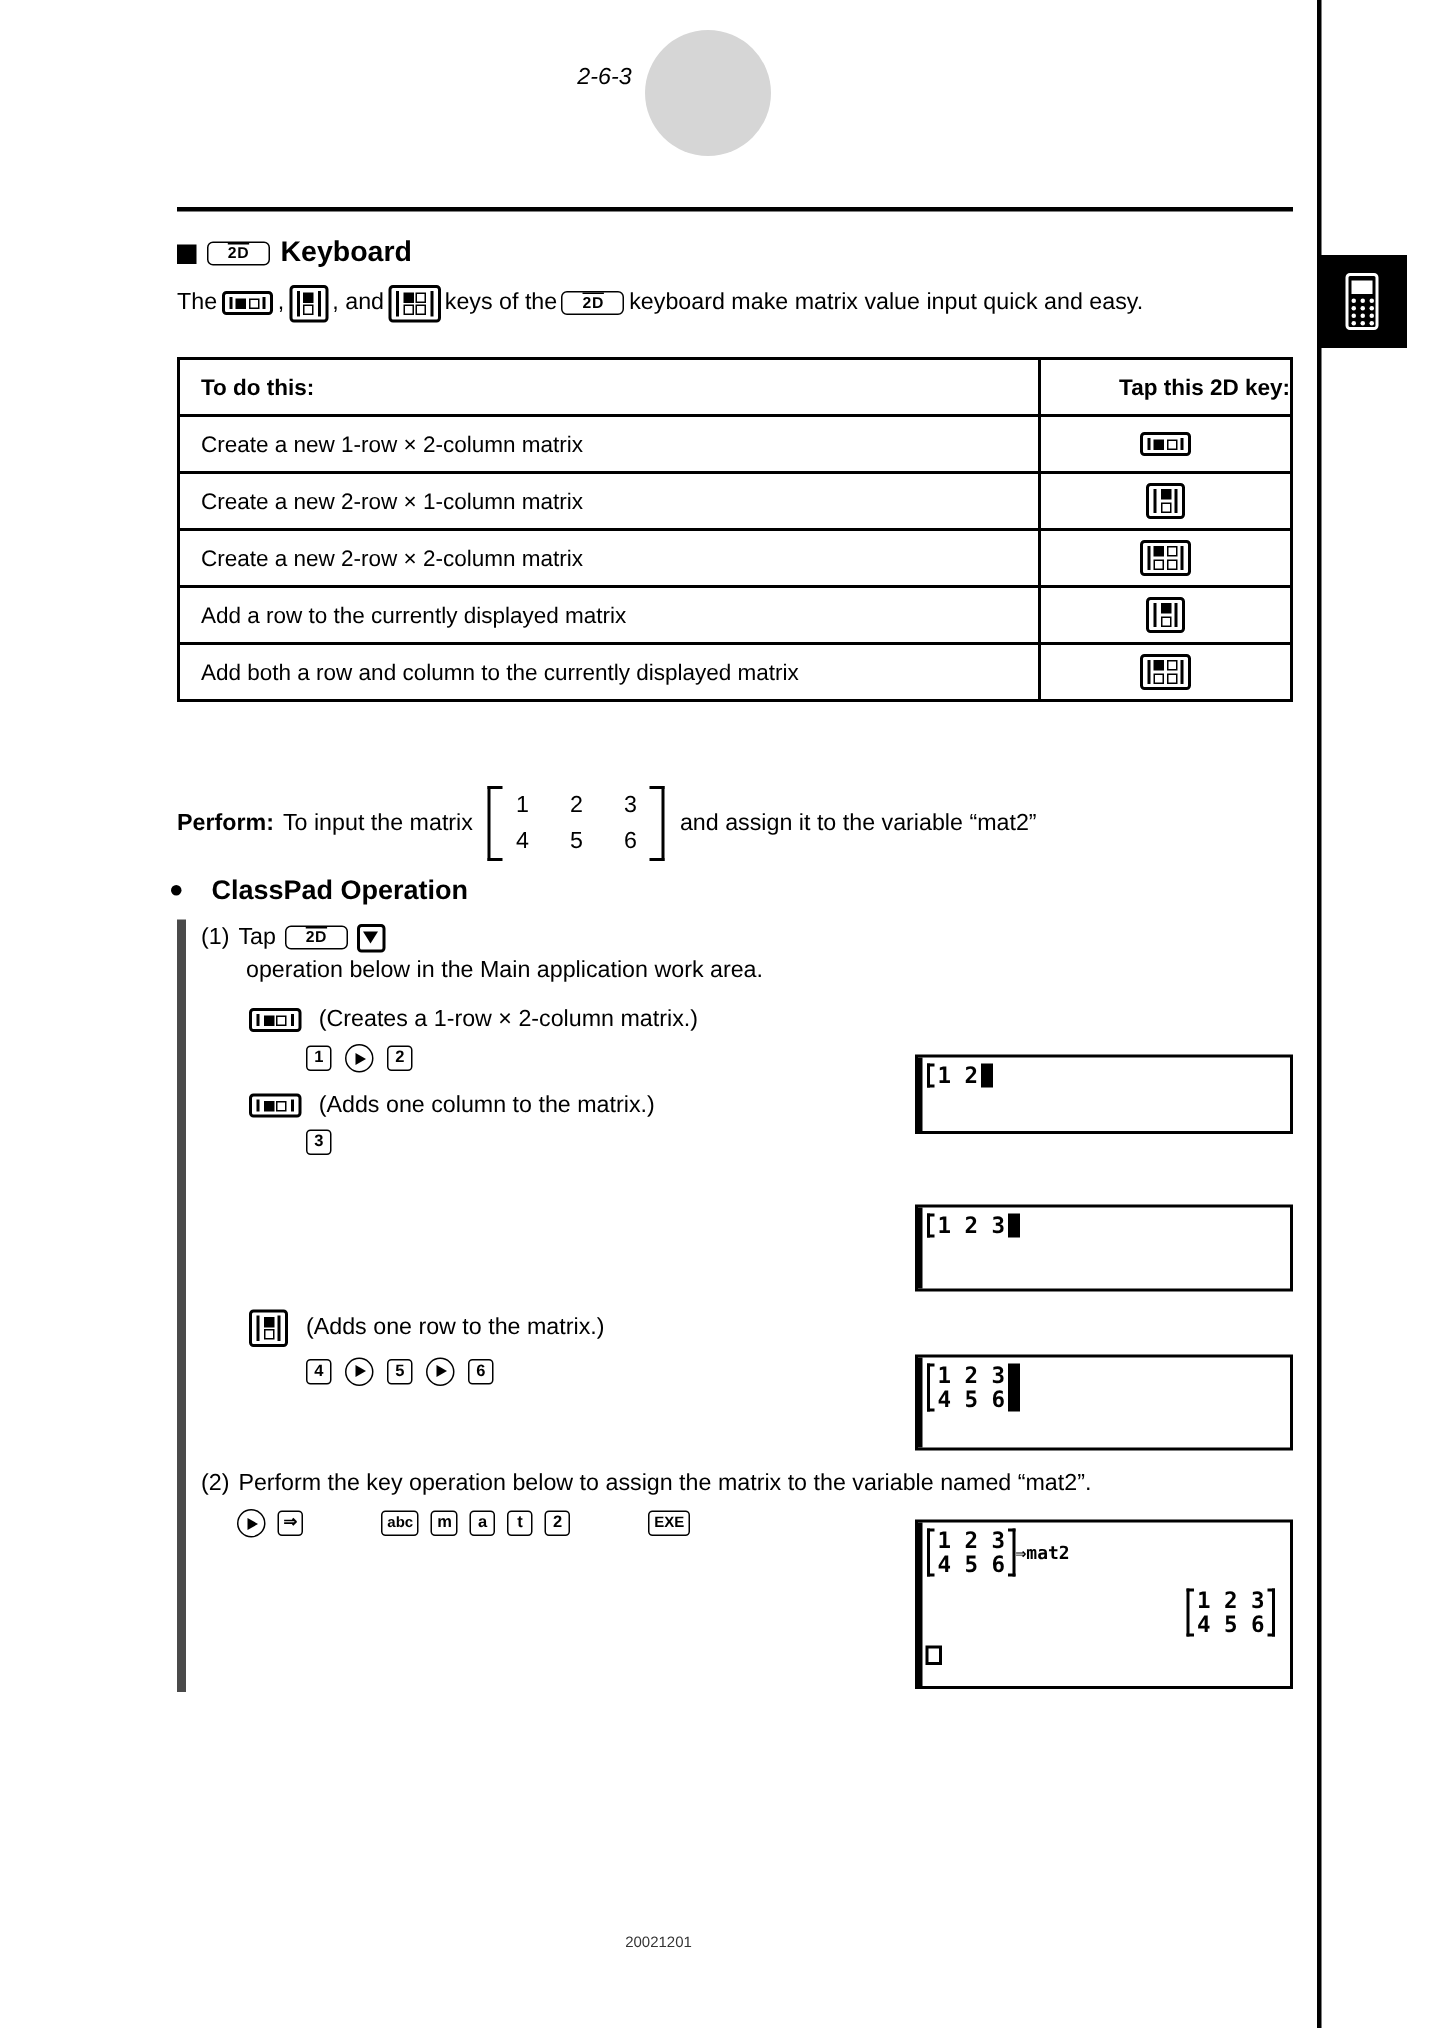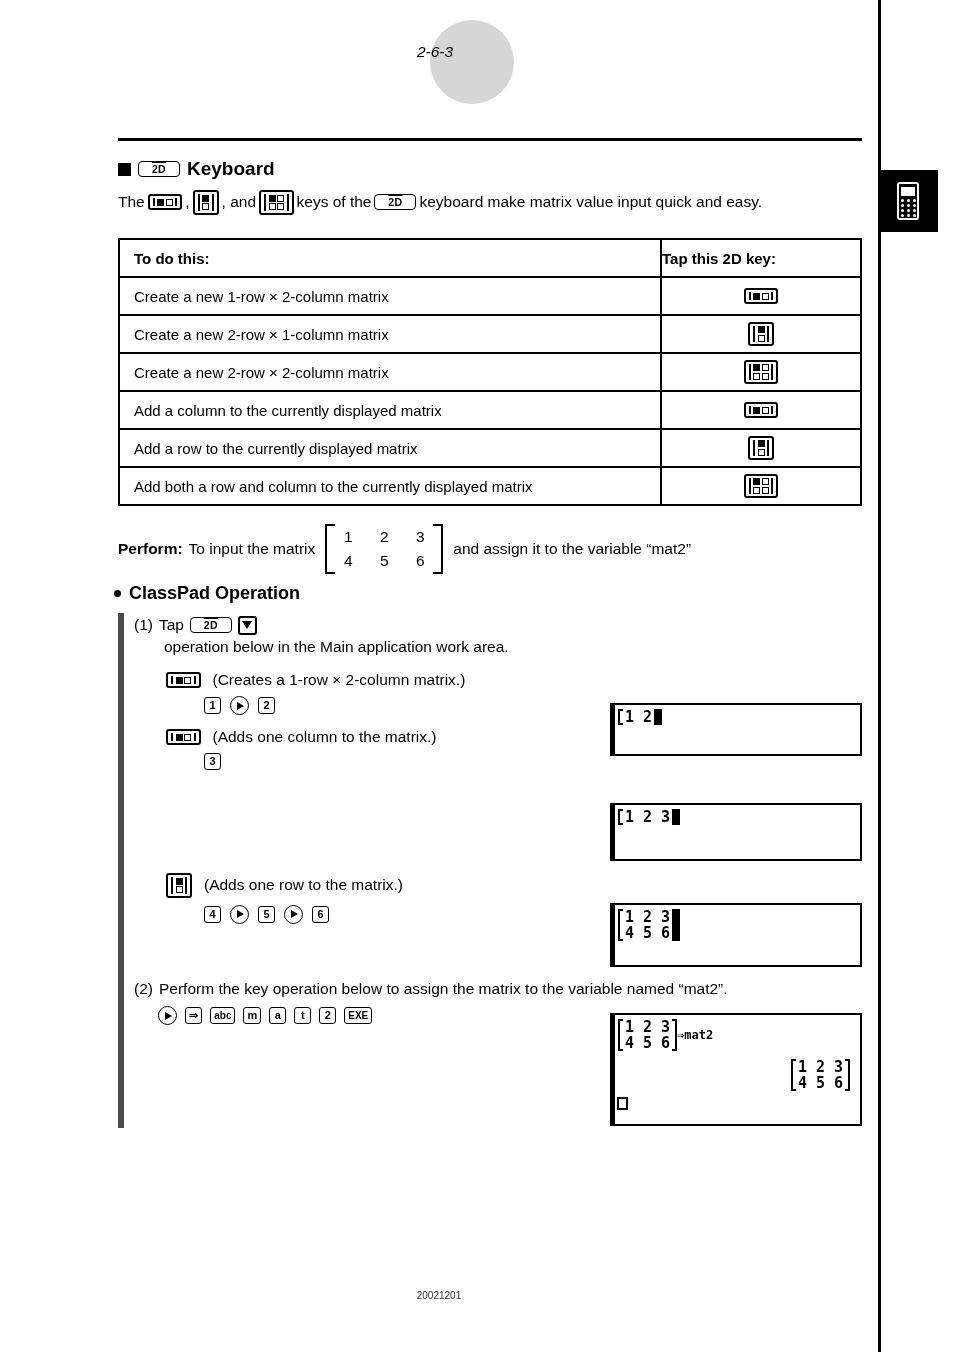--- a/index.html
+++ b/index.html
@@ -29,21 +29,21 @@
   .calc-keys{ display:grid; grid-template-columns:repeat(3,3px); grid-gap:2px 3px;}
   .calc-keys i{ display:block;width:3px;height:3px;background:#fff;border-radius:50%;}
 
   
   .head-circle{
     position:absolute; left:430px; top:20px; width:84px; height:84px;
     border-radius:50%; background:#d6d6d6;
   }
   .head-text{
     position:absolute; left:0; top:40px; width:806px;
-    text-align:center; font-style:italic; font-size:15.5px; line-height:24px;margin-left:32px;
+    text-align:center; font-style:italic; font-size:15.5px; line-height:24px;
   }
   .head-num{ display:block; }
   .head-title{ display:block; }
 
   .rule{
     position:absolute; left:118px; top:138px; width:744px; height:3px; background:#000;
   }
 
   
   .sec-head{
@@ -66,21 +66,21 @@
     font-family:"Liberation Sans", sans-serif;
   }
   .k2d .ovl{ text-decoration:overline; }
 
   .kbox{
     display:inline-flex; align-items:center; justify-content:center;
     border:1.8px solid #000; border-radius:3px;
     font-weight:bold; font-size:11px; line-height:1;
     min-width:17px; height:17px; padding:0 3px;
   }
-  .kbox.wide{ min-width:25px; font-size:10px; }
+  .kbox.wide{ min-width:25px; font-size:10px;margin-left:44px; }
   .kround{
     display:inline-flex;align-items:center;justify-content:center;
     width:19px;height:19px;border:1.8px solid #000;border-radius:50%;
     font-size:10px;
   }
   .kround .tri{
     width:0;height:0;border-left:7px solid #000;
     border-top:4.5px solid transparent;border-bottom:4.5px solid transparent;
     margin-left:2px;
   }
@@ -111,21 +111,21 @@
   table.dotbl{
     position:absolute; left:118px; top:238px; width:744px;
     border-collapse:collapse; font-size:15px;
   }
   table.dotbl th, table.dotbl td{
     border:2px solid #000; padding:0 14px; height:38px; text-align:left;
     vertical-align:middle;
   }
   table.dotbl th{ font-weight:bold; text-align:center; }
   table.dotbl th.l{ text-align:left; }
-  table.dotbl .keycol{ width:200px; text-align:left; padding:0; }
+  table.dotbl .keycol{ width:168px; text-align:right; padding:0; }
   table.dotbl .keycol > div{ display:flex; align-items:center; justify-content:center; }
 
   
   .example{
     position:absolute; left:118px; top:524px; width:760px;
     font-size:15.5px; display:flex; align-items:center; gap:6px;
   }
   .example b{ font-weight:bold; }
   .matrix{
     display:inline-flex; align-items:stretch; gap:4px; margin:0 4px;
@@ -135,21 +135,21 @@
   }
   .matrix .bl{ border-left:2.2px solid #000; }
   .matrix .br{ border-right:2.2px solid #000; }
   .matrix .rows{ padding:1px 4px; }
   .matrix .rows div{ display:flex; gap:26px; line-height:24px; }
   .matrix .rows div span{ width:10px; text-align:center; }
 
   
   .cp-head{
     position:absolute; left:114px; top:583px;
-    font-weight:bold; font-size:18px; display:flex; align-items:center; gap:8px;
+    font-weight:bold; font-size:18px; display:flex; align-items:center; gap:20px;
   }
   .dot-bullet{ width:7px;height:7px;background:#000;border-radius:50%;display:inline-block;}
 
   .cp-bar{
     position:absolute; left:118px; top:613px; width:6px; height:515px; background:#4a4a4a;
   }
 
   .step1{
     position:absolute; left:134px; top:614px; width:720px; font-size:15.5px;
     line-height:22px;
@@ -316,35 +316,20 @@
     <tr>
       <td>Create a new 2-row × 2-column matrix</td>
       <td class="keycol">
           <div>
         <span class="mk mk-2x2">
               <span class="brk"></span>
               <span class="cells">
                 <b></b>
                 <u></u>
                 <u></u>
-                <u></u>
-              </span>
-              <span class="brk"></span>
-            </span>
-      </div>
-        </td>
-    </tr>
-    <tr>
-      <td>Add a column to the currently displayed matrix</td>
-      <td class="keycol">
-          <div>
-        <span class="mk mk-1x2">
-              <span class="brk"></span>
-              <span class="cells">
-                <b></b>
                 <u></u>
               </span>
               <span class="brk"></span>
             </span>
       </div>
         </td>
     </tr>
     <tr>
       <td>Add a row to the currently displayed matrix</td>
       <td class="keycol">

